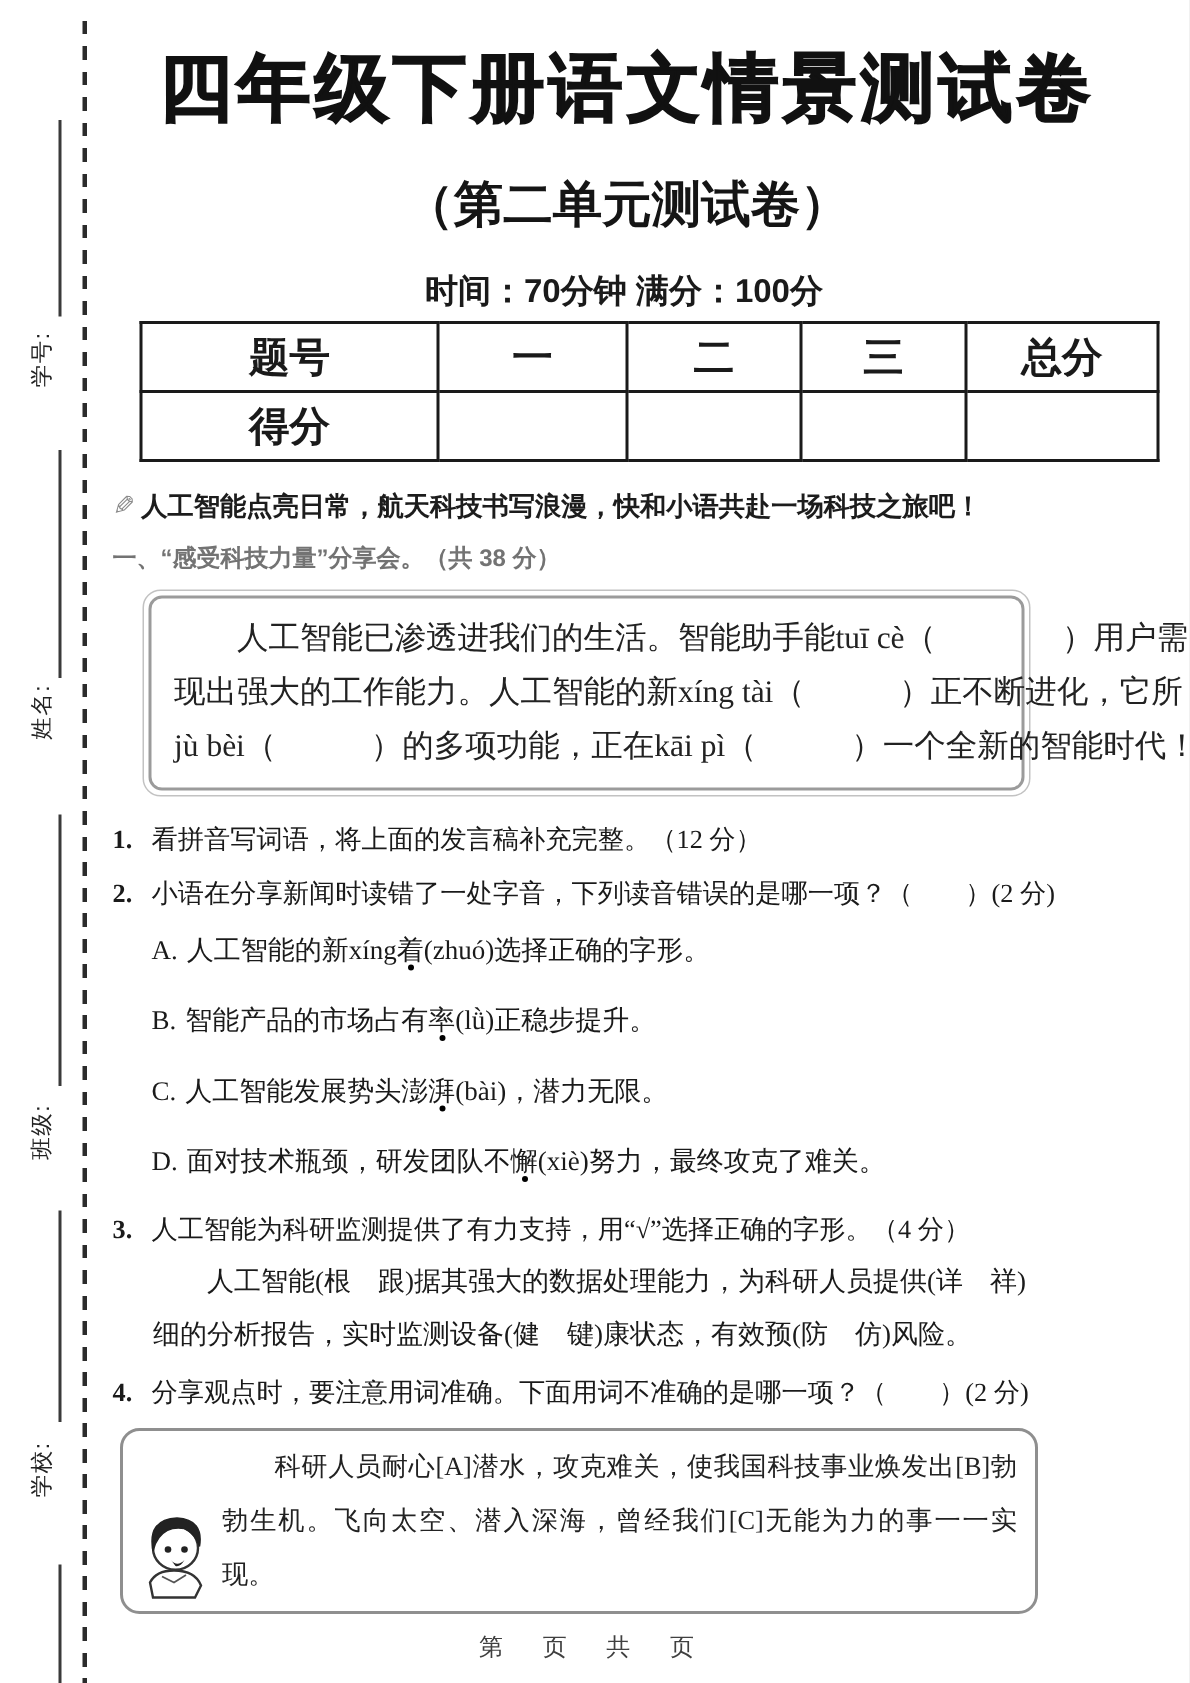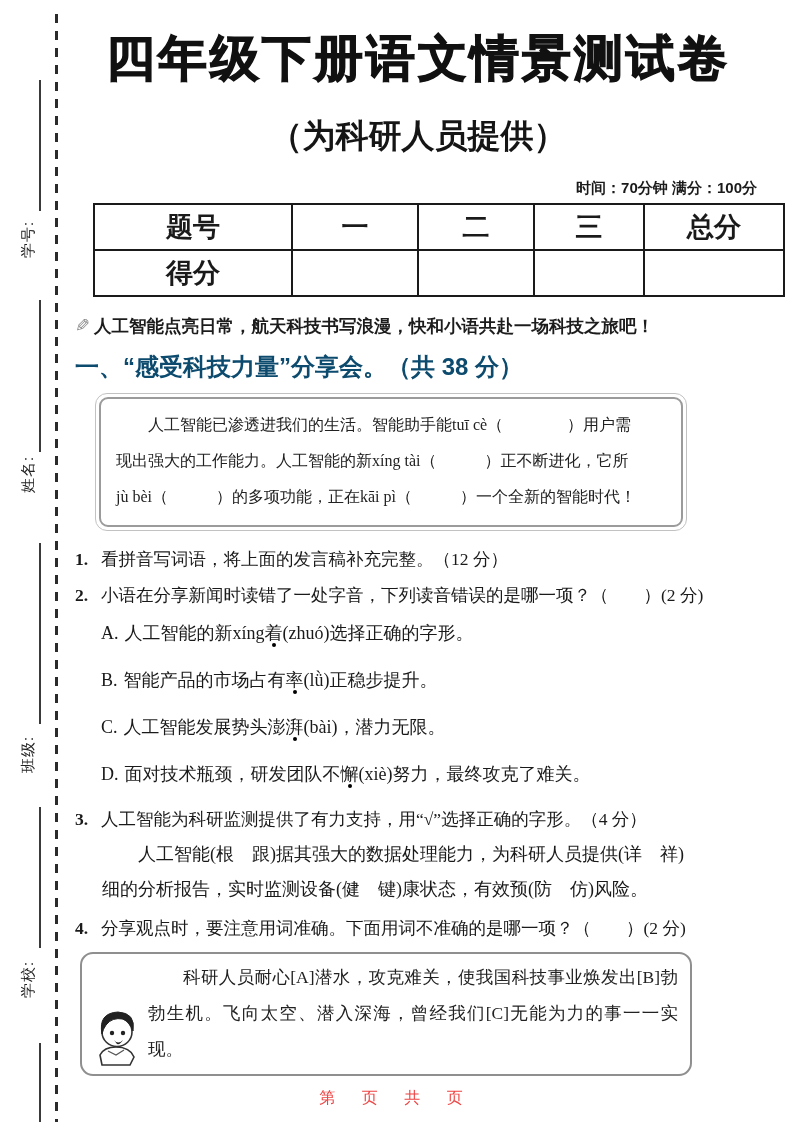--- a/index.html
+++ b/index.html
@@ -31,52 +31,52 @@
   .title {
     margin-top:26px; text-align:center; font-size:49px; font-weight:900;
     font-family:Liberation Sans, sans-serif;
     letter-spacing:3px; -webkit-text-stroke:1.2px #111; color:#111;
   }
   .subtitle {
     margin-top:22px; text-align:center; font-size:33px; font-weight:800;
     font-family:"Liberation Sans","DejaVu Sans",sans-serif; color:#151515;
   }
   .meta {
-    margin-top:20px; text-align:right; padding-right:4px;
-    font-size:15px; font-weight:700;
+    margin-top:20px; text-align:center; padding-right:4px;
+    font-size:22px; font-weight:700;
     font-family:"Liberation Sans","DejaVu Sans",sans-serif;
   }
   
   table.score {
     margin:5px 0 0 18px; border-collapse:collapse; table-layout:fixed; width:662px;
   }
   table.score td {
     border:2px solid #1a1a1a; height:46px; text-align:center; vertical-align:middle;
     font-size:27px; font-weight:600; font-family:"Liberation Serif",serif;
   }
-  .cw0{width:198px;} .cw1{width:126px;} .cw2{width:116px;} .cw3{width:110px;} .cw4{width:140px;}
+  .cw0{width:198px;} .cw1{width:126px;} .cw2{width:116px;} .cw3{width:110px;} .cw4{width:128px;}
   
   .intro {
     margin-top:17px; font-size:17.5px; font-weight:700;
     font-family:"Liberation Sans","DejaVu Sans",sans-serif; color:#1c1c1c;
     display:flex; align-items:center; gap:4px;
   }
   .pencil { color:#8a8a8a; font-size:18px; transform:scaleX(-1); }
   .section-heading {
-    margin-top:13px; font-size:24px; font-weight:700; color:#0c4a6e;
+    margin-top:13px; font-size:16px; font-weight:700; color:#737373;
     font-family:"Liberation Sans","DejaVu Sans",sans-serif;
   }
   
   .pbox-outer {
     margin:10px 0 0 20px; width:592px; border:1px solid #c2c2c2;
     border-radius:12px; padding:3px; background:#fff;
   }
   .pbox {
     border:2px solid #9b9b9b; border-radius:9px; padding:8px 15px 10px 15px;
-    font-size:16px; line-height:36px; color:#222;
+    font-size:21px; line-height:36px; color:#222;
   }
   .passage-line { white-space:nowrap; }
   .passage-line:first-child { text-indent:2em; }
   
   .questions { margin-top:13px; }
   .q-row { display:flex; margin-top:6px; line-height:30px; font-size:17.5px; }
   .q-num { width:26px; font-weight:700; flex:none; }
   .q-stem { flex:1; }
   .options { margin-left:26px; }
   .option { line-height:47px; font-size:18px; white-space:nowrap; }
@@ -94,21 +94,21 @@
     padding:5px 12px 7px 8px; display:flex; align-items:flex-end; gap:6px; background:#fff;
   }
   .avatar { flex:none; width:52px; height:62px; }
   .bubble-text {
     flex:1; font-size:17.5px; line-height:36px; text-indent:2em;
     text-align:justify; color:#222;
   }
   
   .footer {
     position:absolute; bottom:13px; left:0; width:100%; text-align:center;
-    font-size:16px; letter-spacing:11px; color:#ef4444;
+    font-size:16px; letter-spacing:11px; color:#404040;
     font-family:"Liberation Sans","DejaVu Sans",sans-serif;
   }
 </style>
 </head>
 <body>
 
 <div class="page">
 
   <div class="seal-dash"></div>
   <div class="fill-line fl1"></div>
@@ -117,21 +117,21 @@
   <div class="fill-line fl4"></div>
   <div class="fill-line fl5"></div>
   <div class="seal-label sl1">学号:</div>
   <div class="seal-label sl2">姓名:</div>
   <div class="seal-label sl3">班级:</div>
   <div class="seal-label sl4">学校:</div>
 
   <div class="content">
 
     <div class="title">四年级下册语文情景测试卷</div>
-    <div class="subtitle">（为科研人员提供）</div>
+    <div class="subtitle">（第二单元测试卷）</div>
     <div class="meta">时间：70分钟  满分：100分</div>
 
     <table class="score">
       <tbody>
           <tr>
         <td class="cw0">题号</td>
         <td class="cw1">一</td>
         <td class="cw2">二</td>
         <td class="cw3">三</td>
         <td class="cw4">总分</td>

